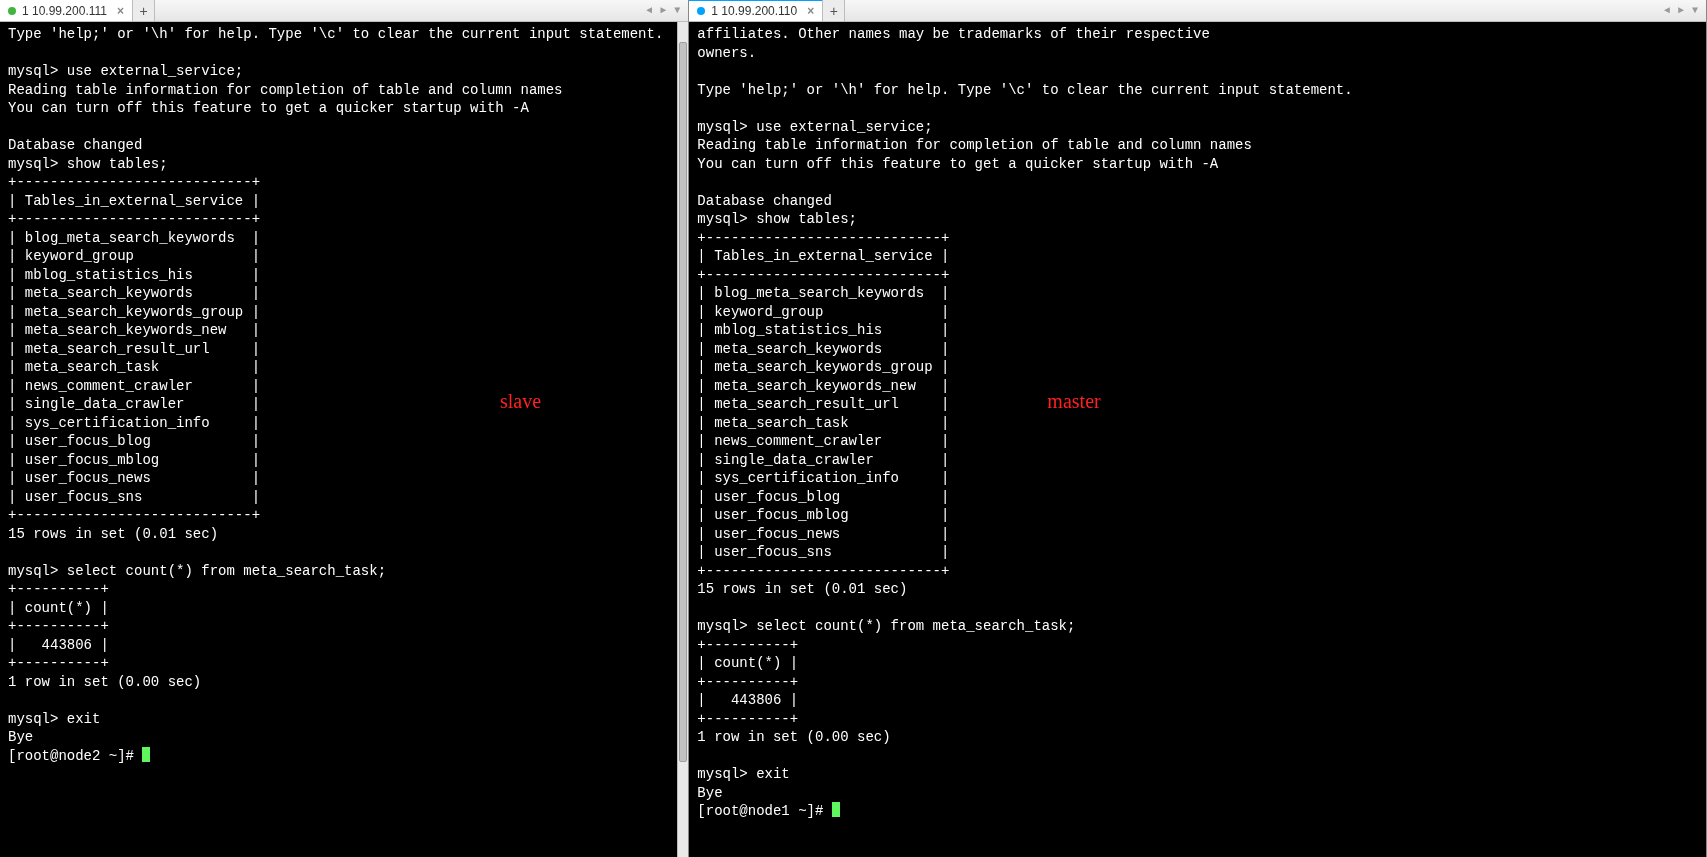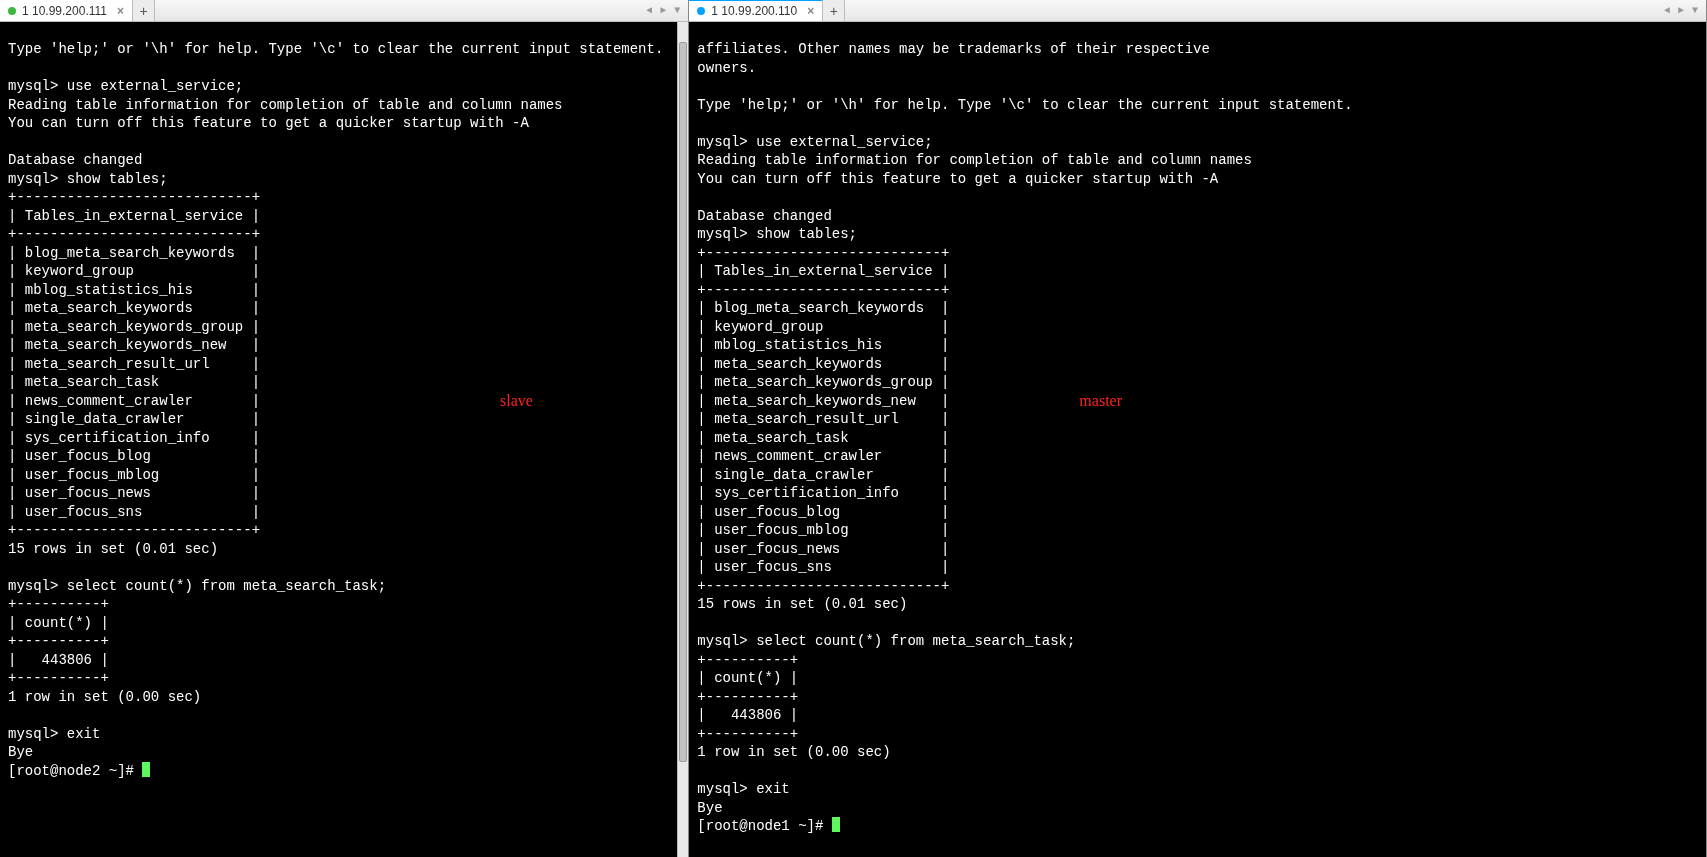--- a/index.html
+++ b/index.html
@@ -67,21 +67,21 @@
     gap: 4px;
     padding: 0 6px;
     color: #999;
     font-size: 10px;
   }
   .nav-arrows span { cursor: pointer; padding: 0 2px;}
   .terminal {
     flex: 1;
     background: #000;
     color: #ffffff;
-    padding: 18px 8px 6px 8px;
+    padding: 3px 8px 6px 8px;
     line-height: 18.5px;
     white-space: pre;
     overflow: hidden;
     position: relative;
     font-size: 14px;
   }
   .scroll-track {
     position: absolute;
     right: 0; top: 0; bottom: 0;
     width: 11px;
@@ -93,21 +93,21 @@
     left: 1px; right: 1px;
     background: #c2c2c2;
     border: 1px solid #9e9e9e;
     border-radius: 2px;
   }
   .scroll-thumb.left-thumb { top: 20px; height: 720px; }
   .annot {
     position: absolute;
     color: #ff2020;
     font-family: "SimSun","Segoe UI","宋体",serif;
-    font-size: 16px;
+    font-size: 20px;
   }
   .cursor-block {
     display: inline-block;
     width: 8px; height: 15px;
     background: #5ef75e;
     vertical-align: -2px;
   }
   .watermark {
     position: fixed;
     right: 10px;
@@ -154,17 +154,17 @@
     <div class="tab newtab">
       <span>+</span>
     </div>
     <div class="nav-arrows">
       <span>◄</span>
       <span>►</span>
       <span>▼</span>
     </div>
   </div>
   <div class="terminal" id="term-right"><div>affiliates. Other names may be trademarks of their respective</div><div>owners.</div><div>&nbsp;</div><div>Type 'help;' or '\h' for help. Type '\c' to clear the current input statement.</div><div>&nbsp;</div><div>mysql&gt; use external_service;</div><div>Reading table information for completion of table and column names</div><div>You can turn off this feature to get a quicker startup with -A</div><div>&nbsp;</div><div>Database changed</div><div>mysql&gt; show tables;</div><div>+----------------------------+</div><div>| Tables_in_external_service |</div><div>+----------------------------+</div><div>| blog_meta_search_keywords  |</div><div>| keyword_group              |</div><div>| mblog_statistics_his       |</div><div>| meta_search_keywords       |</div><div>| meta_search_keywords_group |</div><div>| meta_search_keywords_new   |</div><div>| meta_search_result_url     |</div><div>| meta_search_task           |</div><div>| news_comment_crawler       |</div><div>| single_data_crawler        |</div><div>| sys_certification_info     |</div><div>| user_focus_blog            |</div><div>| user_focus_mblog           |</div><div>| user_focus_news            |</div><div>| user_focus_sns             |</div><div>+----------------------------+</div><div>15 rows in set (0.01 sec)</div><div>&nbsp;</div><div>mysql&gt; select count(*) from meta_search_task;</div><div>+----------+</div><div>| count(*) |</div><div>+----------+</div><div>|   443806 |</div><div>+----------+</div><div>1 row in set (0.00 sec)</div><div>&nbsp;</div><div>mysql&gt; exit</div><div>Bye</div><div>[root@node1 ~]# <span class="cursor-block"></span></div>
-    <div class="annot" style="left:390px; top:370px;">master</div>
+    <div class="annot" style="left:358px; top:370px;">master</div>
   </div>
 </div>
 
 <div class="watermark">https://blog.csdn.net/weixin_44729138</div>
 
 </body></html>

